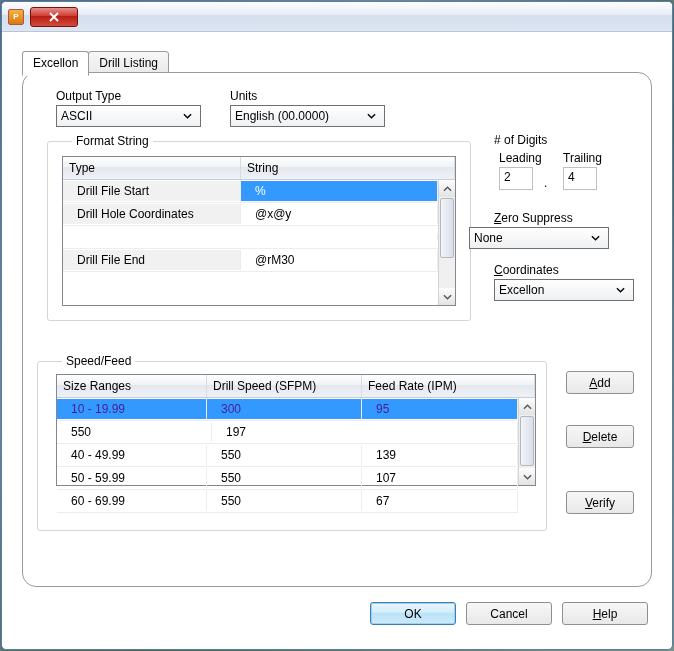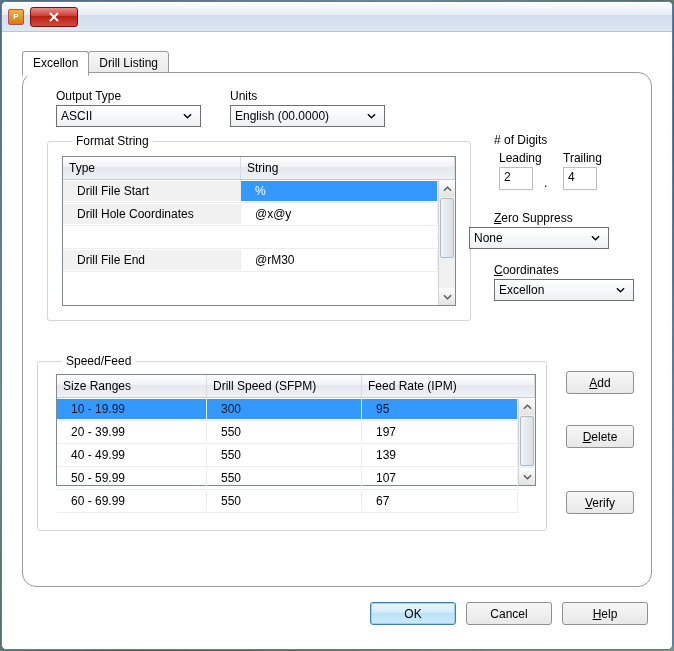--- a/index.html
+++ b/index.html
@@ -26,21 +26,21 @@
   .fieldset { position:absolute; border:1px solid #d5d5d5; border-radius:3px; }
   .fieldset > legend, .legend { position:absolute; top:-8px; left:24px; background:#fff; padding:0 4px; }
   .table { position:absolute; border:1px solid #828790; background:#fff; }
   .table .hdr { display:flex; background:linear-gradient(#fff,#f0f2f5 45%,#e4e8ee 46%,#eef1f6); border-bottom:1px solid #c7cdd6; }
   .table .hdr .hcell { padding:4px 6px; border-right:1px solid #d7dbe2; }
   .table .row { display:flex; height:23px; align-items:center; border-bottom:1px solid #ededed; }
   .table .cell { padding:3px 14px; border-right:1px solid #ededed; white-space:nowrap; overflow:hidden; }
   .fmttab .cell.t { background:#f1f1f1; }
   .row.selected .cell.t { background:#f1f1f1; }
   .row.selected .cell.s { background:#3399ff; color:#fff; }
-  .speedtab .row.selected .cell { background:#3399ff; color:#0f172a; }
+  .speedtab .row.selected .cell { background:#3399ff; color:#4c1d95; }
   .scrollbar { position:absolute; right:0; top:0; bottom:0; width:17px; background:#f0f0f0; border-left:1px solid #d4d4d4; }
   .scrollbar .upbtn, .scrollbar .dnbtn { height:17px; display:flex; align-items:center; justify-content:center; background:linear-gradient(#fdfdfd,#e3e3e3); cursor:pointer; }
   .scrollbar .thumb { position:absolute; left:1px; right:1px; background:linear-gradient(90deg,#f2f4f8,#d9dee8); border:1px solid #b0b8c4; border-radius:2px; }
   .numfield { position:absolute; width:34px; height:23px; border:1px solid #c0c0c0; background:#fff; padding:2px 4px; }
   .dot { position:absolute; }
   .btn { position:absolute; width:68px; height:23px; background:linear-gradient(#f7f7f7,#e8e8e8); border:1px solid #8e8f8f; border-radius:3px; display:flex; align-items:center; justify-content:center; cursor:pointer; }
   .btn.default { border:1px solid #3c7fb1; box-shadow:inset 0 0 0 1px #9fd0ef; background:linear-gradient(#eaf6fd,#d3eefb 45%,#b7e3f9 46%,#cfe9f8);}
   .btn .acc { text-decoration:underline; }
   .bottom-btns { position:absolute; right:18px; bottom:18px; display:flex; gap:10px; }
   .bottom-btns .btn { position:static; width:86px; }
@@ -160,21 +160,20 @@
             <div class="hcell" style="width:155px">Drill Speed (SFPM)</div>
             <div class="hcell" style="flex:1">Feed Rate (IPM)</div>
           </div>
           <div class="body" style="position:absolute; left:0; right:17px; top:23px; bottom:0;">
             <div class="row selected">
               <div class="cell" style="width:150px">10 - 19.99</div>
               <div class="cell" style="width:155px">300</div>
               <div class="cell" style="flex:1">95</div>
             </div>
             <div class="row">
-              <div class="cell" style="width:150px">20 - 39.99</div>
               <div class="cell" style="width:155px">550</div>
               <div class="cell" style="flex:1">197</div>
             </div>
             <div class="row">
               <div class="cell" style="width:150px">40 - 49.99</div>
               <div class="cell" style="width:155px">550</div>
               <div class="cell" style="flex:1">139</div>
             </div>
             <div class="row">
               <div class="cell" style="width:150px">50 - 59.99</div>

